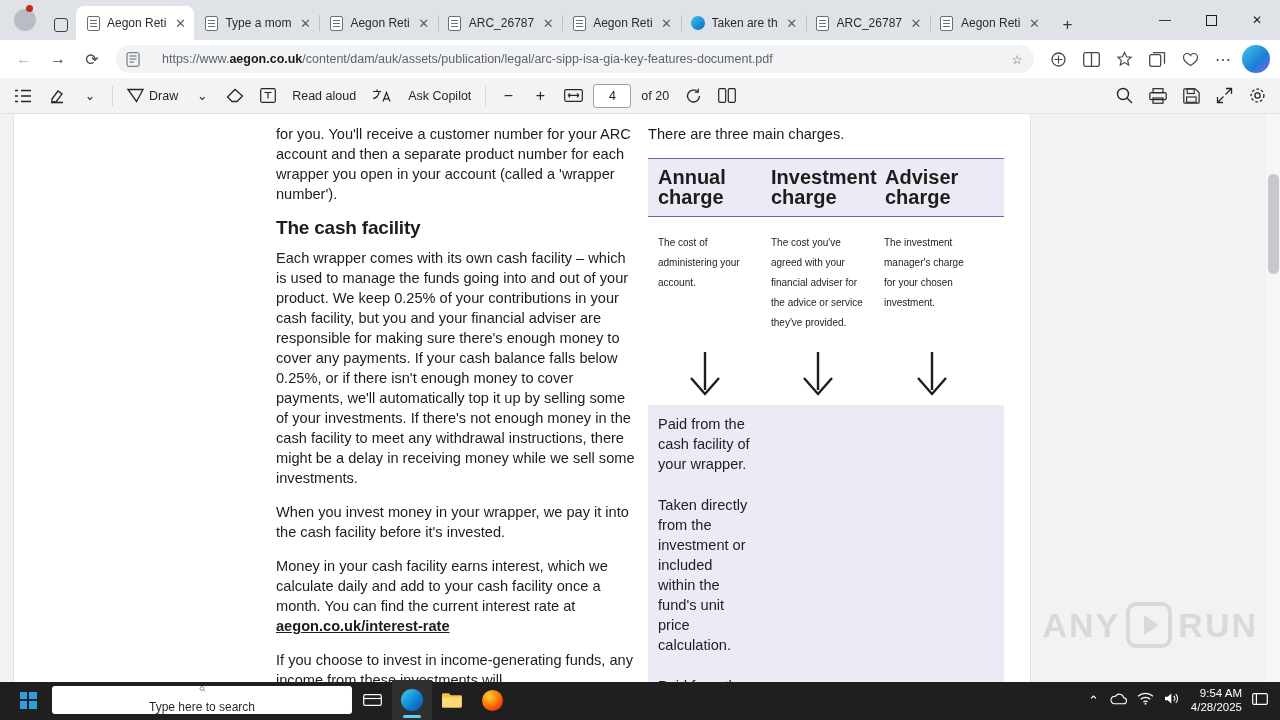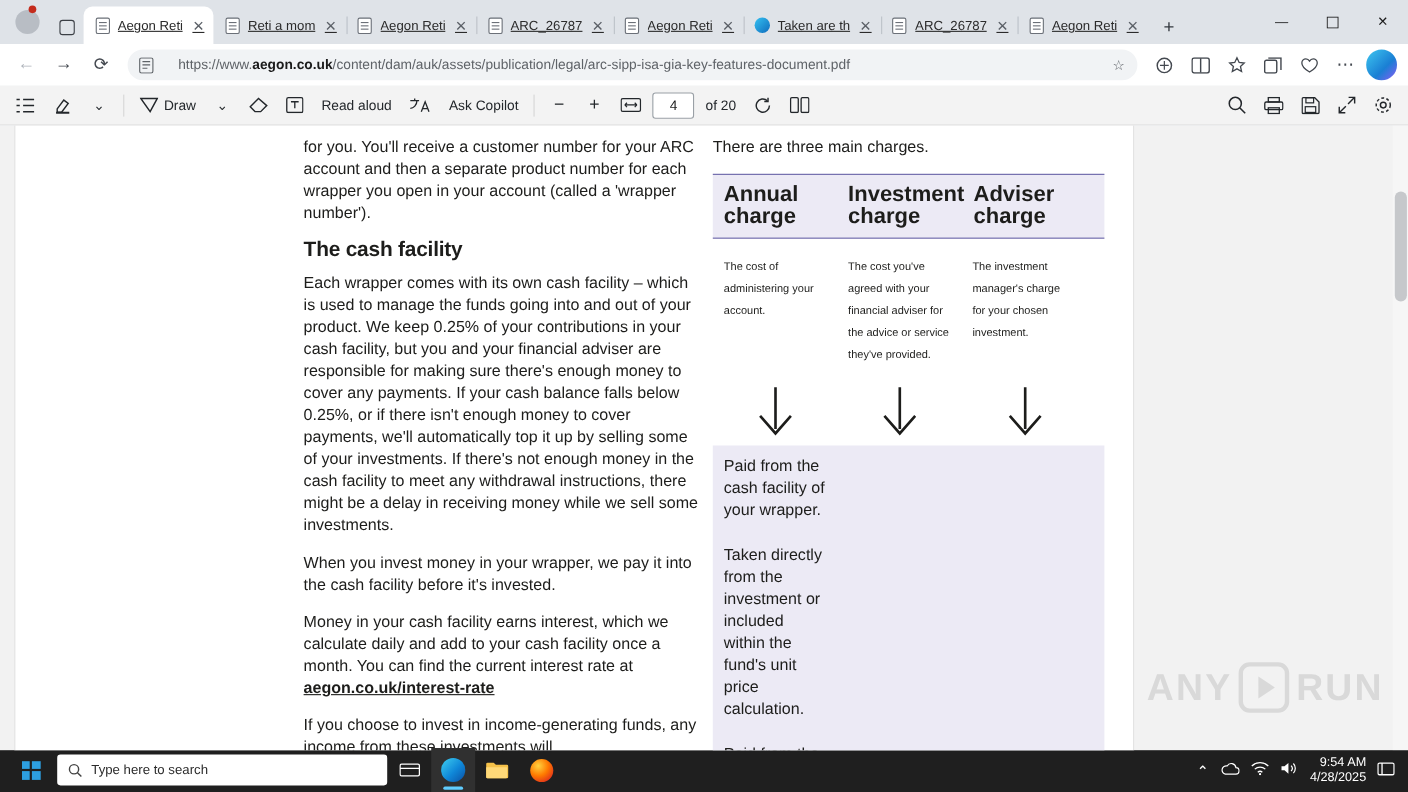--- a/index.html
+++ b/index.html
@@ -20,21 +20,21 @@
   }
   .tab-sys-left { width:42px; height:40px; display:flex; align-items:center; justify-content:center; position:relative; }
   .tab-sys-left .dot { width:7px; height:7px; border-radius:50%; background:#c42b1c; position:absolute; top:5px; left:22px; }
   .circ { width:22px; height:22px; border-radius:50%; background:#b8bdc4; }
   .sqbtn { width:30px; height:30px; border-radius:5px; display:flex; align-items:center; justify-content:center; }
   .sqbtn .sq { width:14px; height:14px; border:1.6px solid #3b3f45; border-radius:3px; }
 
   .tab {
     height:34px; min-width:36px; display:flex; align-items:center; gap:6px;
     padding:0 6px 0 9px; border-radius:8px 8px 0 0; background:transparent;
-    color:#2b2b2b; font-size:12px; white-space:nowrap; position:relative;text-decoration:underline;
+    color:#2b2b2b; font-size:12px; white-space:nowrap; position:relative;
   }
   .tab.active { background:#ffffff; }
   .tab .favicon { width:16px; height:16px; border-radius:3px; flex:0 0 16px; display:flex; align-items:center; justify-content:center; }
   .fav-doc { border:1.4px solid #6b7078; border-radius:2px; width:13px; height:15px; background:#fff; position:relative; }
   .fav-doc:after { content:""; position:absolute; left:2px; top:3px; width:7px; height:1.2px; background:#6b7078; box-shadow:0 3px 0 #6b7078, 0 6px 0 #6b7078; }
   .fav-edge { width:14px; height:14px; border-radius:50%; background:linear-gradient(135deg,#35c1f1,#0f6cbd); }
   .tab .label { overflow:hidden; text-overflow:ellipsis; max-width:96px; }
   .tab .close { width:16px; height:16px; display:flex; align-items:center; justify-content:center; color:#5a5f66; font-size:13px; line-height:1; }
   .tab .sep { position:absolute; right:-1px; top:9px; height:16px; width:1px; background:#bcc1c8; }
   .newtab { width:30px; height:30px; display:flex; align-items:center; justify-content:center; font-size:17px; color:#33383e; margin-left:4px; }
@@ -98,21 +98,21 @@
   .wm-play { width:46px; height:46px; border:4px solid #d9d9d9; border-radius:10px; display:flex; align-items:center; justify-content:center; }
   .wm-play i { display:block; width:0; height:0; border-left:15px solid #d9d9d9; border-top:10px solid transparent; border-bottom:10px solid transparent; margin-left:4px; }
 
   
   .taskbar { height:40px; background:#1f1f1f; display:flex; align-items:center; padding:0 6px; color:#fff; font-size:12px; }
   .start { width:44px; height:40px; display:flex; align-items:center; justify-content:center; }
   .winlogo { width:17px; height:17px; display:grid; grid-template-columns:1fr 1fr; grid-template-rows:1fr 1fr; gap:2px; }
   .winlogo span { background:#2d9fe0; display:block; }
   .search {
     width:300px; height:28px; background:#fff; color:#2b2b2b; border-radius:3px;
-    display:flex; align-items:center; gap:8px; padding:0 10px; font-size:12px; margin-left:2px;
+    display:flex; align-items:center; gap:8px; padding:0 10px; font-size:12px; margin-left:2px;flex-direction:column;
   }
   .tbicon { width:40px; height:40px; display:flex; align-items:center; justify-content:center; }
   .tbicon.active { position:relative; background:#303030; }
   .tbicon.active:after { content:""; position:absolute; bottom:2px; left:11px; width:18px; height:3px; border-radius:2px; background:#60cdff; }
   .tray { margin-left:auto; display:flex; align-items:center; gap:10px; padding-right:6px; }
   .clock { text-align:right; line-height:14px; font-size:11.5px; }
 </style>
 </head>
 <body>
 
@@ -131,21 +131,21 @@
       <span class="favicon">
           <span class="fav-doc"></span>
         </span>
       <span class="label">Aegon Reti</span>
       <span class="close">✕</span>
     </div>
     <div class="tab">
       <span class="favicon">
           <span class="fav-doc"></span>
         </span>
-      <span class="label">Reti a mom</span>
+      <span class="label">Type a mom</span>
       <span class="close">✕</span>
       <span class="sep"></span>
     </div>
     <div class="tab">
       <span class="favicon">
           <span class="fav-doc"></span>
         </span>
       <span class="label">Aegon Reti</span>
       <span class="close">✕</span>
       <span class="sep"></span>

